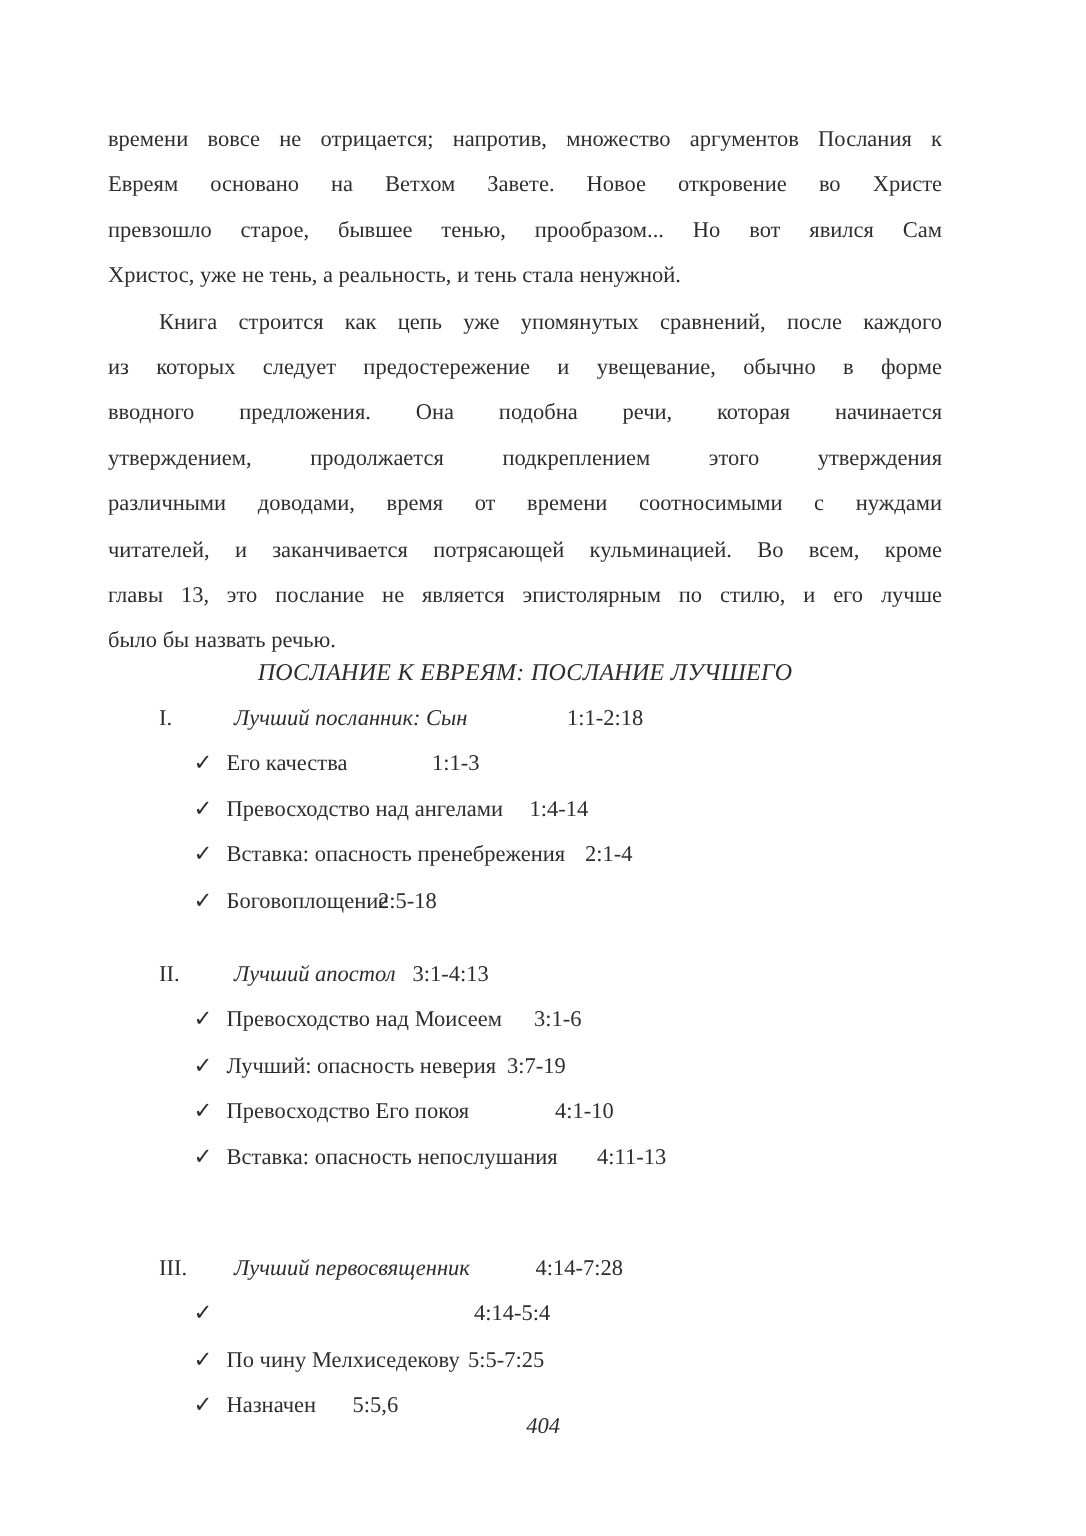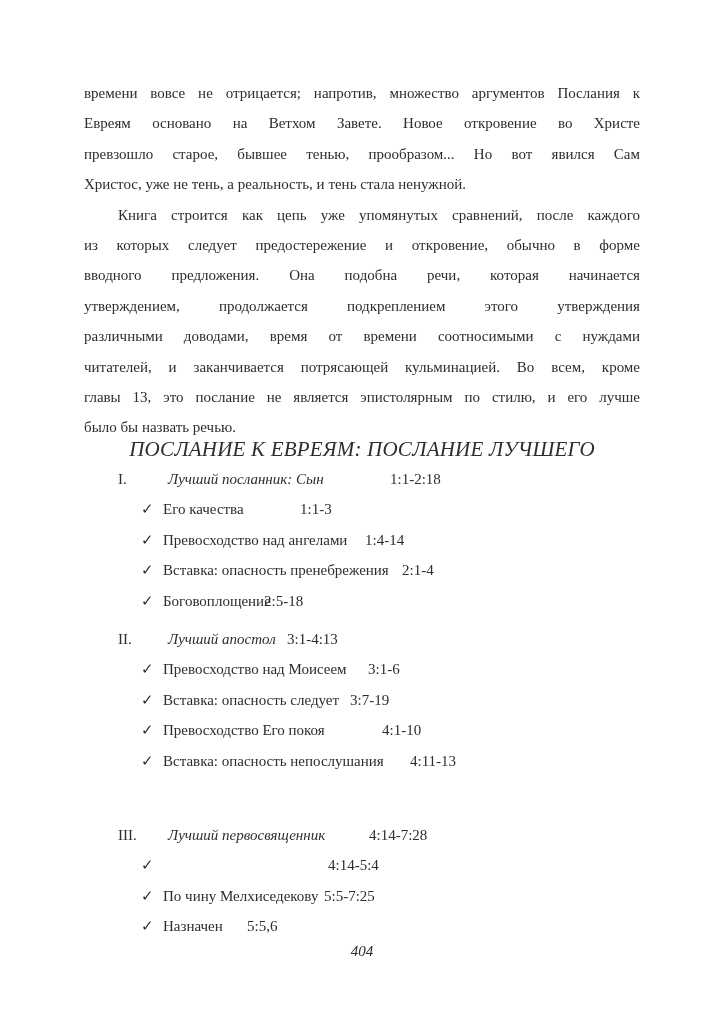--- a/index.html
+++ b/index.html
@@ -7,48 +7,48 @@
     position: relative;
     width: 724px;
     height: 1024px;
     background: #ffffff;
     font-family: "Liberation Serif", "DejaVu Serif", serif;
     color: #2d2d2d;
     overflow: hidden;
   }
   .content {
     position: absolute;
-    left: 84px;
+    left: 72px;
     top: 78px;
     width: 556px;
   }
   .line {
     height: 30.4px;
     line-height: 30.4px;
     font-size: 15px;
     white-space: normal;
     overflow: hidden;
   }
   .just {
     text-align: justify;
     text-align-last: justify;
     -moz-text-align-last: justify;
   }
   .indent { text-indent: 34px; }
   .heading {
     height: 30.4px;
     line-height: 30.4px;
     margin-top: -9px;
-    font-size: 21px;
+    font-size: 16px;
     font-style: italic;
     text-align: center;
     letter-spacing: 0.2px;
   }
   .section { position: relative; }
-  .sec2 { margin-top: 8px; text-align: right; }
+  .sec2 { margin-top: 19px; text-align: right; }
   .sec3 { margin-top: 44px; }
   .row {
     position: relative;
     height: 30.4px;
     line-height: 30.4px;
     font-size: 15px;
   }
   .row span { position: absolute; top: 0; white-space: nowrap; }
   .num    { left: 34px; }
   .stitle { left: 84px; font-style: italic; }
@@ -75,21 +75,21 @@
 
     <div>
       <div class="line just">времени вовсе не отрицается; напротив, множество аргументов Послания к</div>
       <div class="line just">Евреям основано на Ветхом Завете. Новое откровение во Христе</div>
       <div class="line just">превзошло старое, бывшее тенью, прообразом... Но вот явился Сам</div>
       <div class="line">Христос, уже не тень, а реальность, и тень стала ненужной.</div>
     </div>
 
     <div>
       <div class="line just indent">Книга строится как цепь уже упомянутых сравнений, после каждого</div>
-      <div class="line just">из которых следует предостережение и откровение, обычно в форме</div>
+      <div class="line just">из которых следует предостережение и увещевание, обычно в форме</div>
       <div class="line just">вводного предложения. Она подобна речи, которая начинается</div>
       <div class="line just">утверждением, продолжается подкреплением этого утверждения</div>
       <div class="line just">различными доводами, время от времени соотносимыми с нуждами</div>
       <div class="line just">читателей, и заканчивается потрясающей кульминацией. Во всем, кроме</div>
       <div class="line just">главы 13, это послание не является эпистолярным по стилю, и его лучше</div>
       <div class="line">было бы назвать речью.</div>
     </div>
 
     <div class="heading">ПОСЛАНИЕ К ЕВРЕЯМ: ПОСЛАНИЕ ЛУЧШЕГО</div>
 
@@ -127,21 +127,21 @@
         <span class="stitle">Лучший апостол</span>
         <span class="ref" style="--ref:203px">3:1-4:13</span>
       </div>
       <div class="row">
         <span class="check">✓</span>
         <span class="ilabel">Превосходство над Моисеем</span>
         <span class="ref" style="--ref:284px">3:1-6</span>
       </div>
       <div class="row">
         <span class="check">✓</span>
-        <span class="ilabel">Вставка: опасность следует</span>
+        <span class="ilabel">Лучший: опасность неверия</span>
         <span class="ref" style="--ref:266px">3:7-19</span>
       </div>
       <div class="row">
         <span class="check">✓</span>
         <span class="ilabel">Превосходство Его покоя</span>
         <span class="ref" style="--ref:298px">4:1-10</span>
       </div>
       <div class="row">
         <span class="check">✓</span>
         <span class="ilabel">Вставка: опасность непослушания</span>

